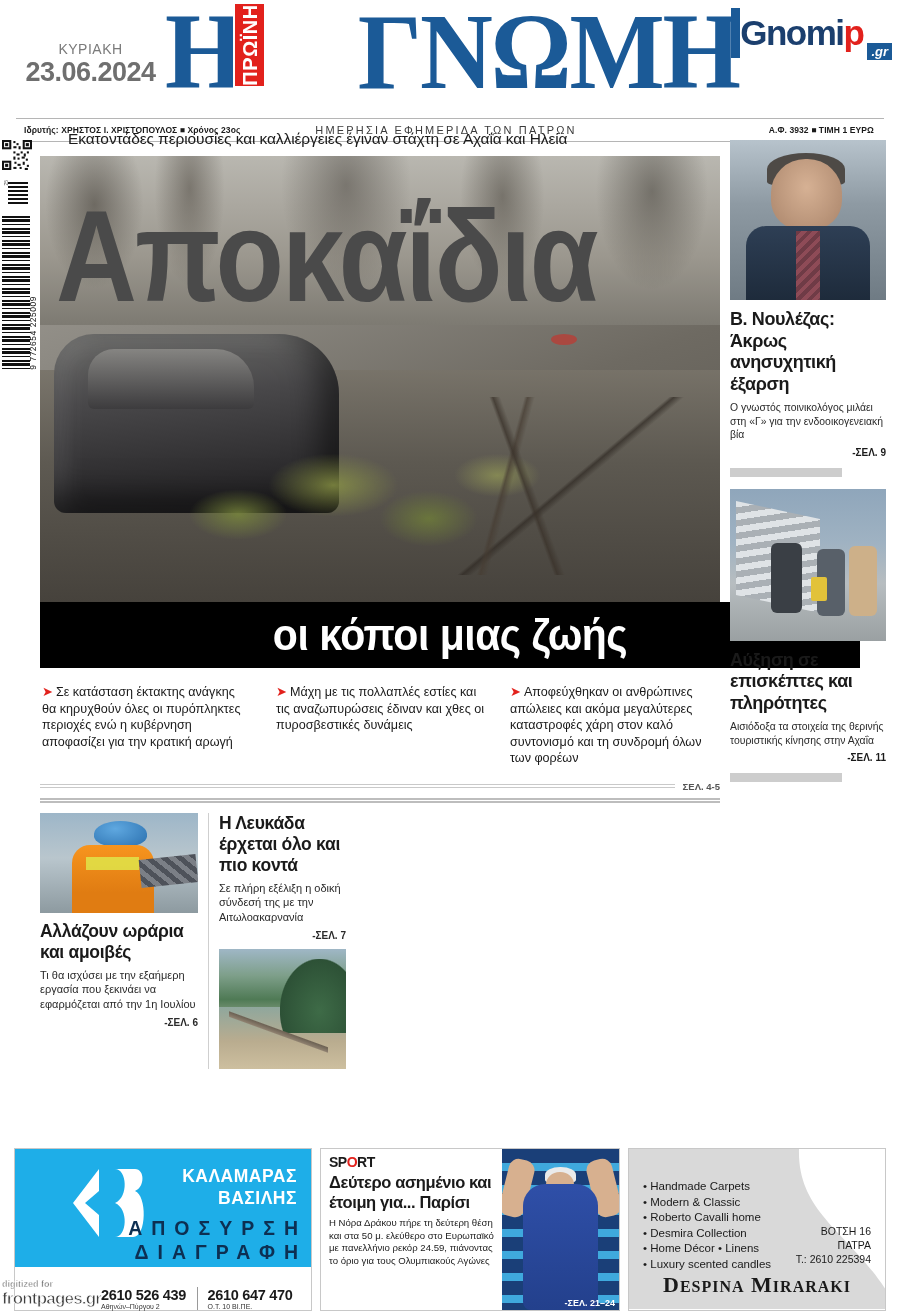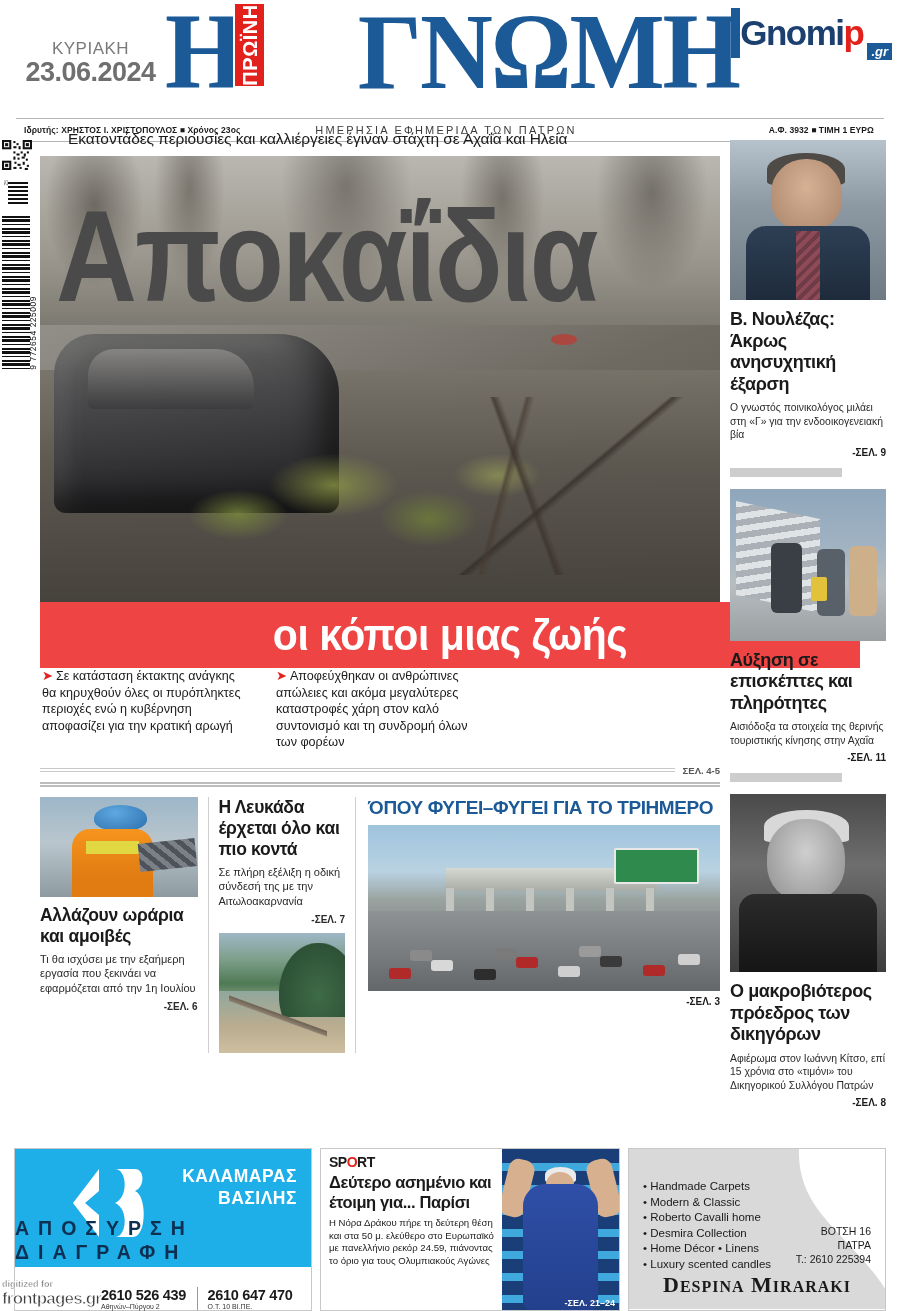--- a/index.html
+++ b/index.html
@@ -12,21 +12,21 @@
     overflow: hidden;
   }
 
   
   .masthead { position: relative; height: 118px; }
   .date-block {
     position: absolute; left: 18px; top: 42px;
     width: 145px; text-align: center;
   }
   .date-day {
-    font-size: 17px; letter-spacing: 0.5px;
+    font-size: 14px; letter-spacing: 0.5px;
     color: #7a7a7a; font-weight: 400; line-height: 14px;
   }
   .date-full {
     font-size: 27px; font-weight: bold; color: #6f6f6f;
     letter-spacing: -0.5px; line-height: 32px;
   }
 
   .logo-wrap {
     position: absolute; left: 165px; top: -6px;
     width: 570px; height: 105px;
@@ -211,32 +211,32 @@
     line-height: 112px;
     color: #4a4a4a;
     letter-spacing: -2px;
     transform: scaleY(1.16);
     transform-origin: left top;
     white-space: nowrap;
   }
 
   .red-banner {
     width: 820px; height: 66px;
-    background: #ef4444;
+    background: #000000;
     display: flex; align-items: center; justify-content: center;
   }
   .red-banner span {
     color: #fff; font-weight: bold; font-size: 41px;
     letter-spacing: -0.5px;
     transform: scaleY(1.1);
   }
 
   
   .bullets {
-    display: flex; gap: 26px; padding: 0 2px;
+    display: flex; gap: 26px; margin-top: 16px; padding: 0 2px;
   }
   .bullet { width: 208px; font-size: 12.6px; line-height: 16.5px; color: #1a1a1a; }
   .bullet .arrow { color: #e2211c; font-size: 13px; margin-right: 3px; }
 
   .sel-row {
     display:flex; align-items:center; justify-content:flex-end;
     gap: 8px; margin-top: 14px;
   }
   .sel-rule { flex:1; height: 4px; border-top:1.5px solid #c9c9c9; border-bottom:1.5px solid #c9c9c9; }
   .sel-label { font-size: 9.5px; font-weight: bold; color:#555; white-space:nowrap;}
@@ -405,21 +405,21 @@
   .kal-top { background:#1eaee8; height: 118px; position: relative; padding: 10px 12px; }
   .kal-logo {
     position:absolute; left: 40px; top: 16px; width: 92px; height: 76px;
   }
   .kal-names {
     position:absolute; right: 14px; top: 16px; text-align: right;
     color:#fff; font-weight:bold; font-size: 17.5px; line-height: 22px;
     letter-spacing: 0.5px;
   }
   .kal-word {
-    position:absolute; left: 0; right: 16px; text-align:left;
+    position:absolute; left: 0; right: 4px; text-align:right;
     color:#0d2f52; font-weight: bold; font-size: 19.5px;
     letter-spacing: 9px;
   }
   .kal-w1 { top: 68px; }
   .kal-w2 { top: 92px; }
   .kal-bottom { height: 43px; display:flex; align-items:flex-end; padding: 0 8px; }
   .kal-phone { flex:1; padding-left: 78px; }
   .kal-phone2 { flex:1; border-left: 1px solid #9a9a9a; padding-left: 10px; }
   .kal-num { font-weight: bold; font-size: 14.5px; letter-spacing:-0.3px;}
   .kal-addr { font-size: 7px; color:#333; }
@@ -581,20 +581,23 @@
 
     <div class="red-banner">
       <span>οι κόποι μιας ζωής</span>
     </div>
 
     <div class="bullets">
       <div class="bullet">
         <span class="arrow">➤</span><span>Σε κατάσταση έκτακτης ανάγκης θα κηρυχθούν όλες οι πυρόπληκτες περιοχές ενώ η κυβέρνηση αποφασίζει για την κρατική αρωγή</span>
       </div>
       <div class="bullet">
+        <span class="arrow">➤</span><span>Μάχη με τις πολλαπλές εστίες και τις αναζωπυρώσεις έδιναν και χθες οι πυροσβεστικές δυνάμεις</span>
+      </div>
+      <div class="bullet">
         <span class="arrow">➤</span><span>Αποφεύχθηκαν οι ανθρώπινες απώλειες και ακόμα μεγαλύτερες καταστροφές χάρη στον καλό συντονισμό και τη συνδρομή όλων των φορέων</span>
       </div>
     </div>
 
     <div class="sel-row">
       <div class="sel-rule"></div>
       <div class="sel-label">ΣΕΛ. 4-5</div>
     </div>
     <div class="thick-rule"></div>
 
@@ -615,43 +618,20 @@
         <div class="mid-head" style="margin-top:0">Η Λευκάδα έρχεται όλο και πιο κοντά</div>
         <div class="mid-sub">Σε πλήρη εξέλιξη η οδική σύνδεσή της με την Αιτωλοακαρνανία</div>
         <div class="mid-sel">-ΣΕΛ. 7</div>
         <div class="ph-lefkada">
           <div class="water"></div>
           <div class="hill"></div>
           <div class="road"></div>
         </div>
       </div>
 
-      <div class="mid-c">
-        <div class="traffic-head">ΌΠΟΥ ΦΥΓΕΙ–ΦΥΓΕΙ ΓΙΑ ΤΟ ΤΡΙΗΜΕΡΟ</div>
-        <div class="ph-traffic">
-          <div class="bridge"></div>
-          <div class="pillars"></div>
-          <div class="road"></div>
-          <div class="sign"></div>
-          <div class="cars">
-            <i style="left:6%;bottom:8%;background:#b02a2a"></i>
-            <i style="left:18%;bottom:20%;background:#d8d8d8"></i>
-            <i style="left:30%;bottom:6%;background:#2d2d2d"></i>
-            <i style="left:42%;bottom:24%;background:#b02a2a"></i>
-            <i style="left:54%;bottom:10%;background:#cfcfcf"></i>
-            <i style="left:66%;bottom:26%;background:#3a3a3a"></i>
-            <i style="left:78%;bottom:12%;background:#b02a2a"></i>
-            <i style="left:88%;bottom:28%;background:#d0d0d0"></i>
-            <i style="left:12%;bottom:34%;background:#8a8a8a"></i>
-            <i style="left:36%;bottom:38%;background:#7a7a7a"></i>
-            <i style="left:60%;bottom:40%;background:#9a9a9a"></i>
-          </div>
-        </div>
-        <div class="mid-sel-dark">-ΣΕΛ. 3</div>
-      </div>
     </div>
   </div>
 
   <div class="col-right">
 
     <div>
       <div class="r-photo r1">
         <div class="hair"></div>
         <div class="face"></div>
         <div class="suit"></div>
@@ -669,30 +649,20 @@
         <div class="p2"></div>
         <div class="p3"></div>
         <div class="bag"></div>
       </div>
       <div class="r-head">Αύξηση σε επισκέπτες και πληρότητες</div>
       <div class="r-sub">Αισιόδοξα τα στοιχεία της θερινής τουριστικής κίνησης στην Αχαΐα</div>
       <div class="r-sel">-ΣΕΛ. 11</div>
       <div class="r-grayrule"></div>
     </div>
 
-    <div>
-      <div class="r-photo r3">
-        <div class="hair"></div>
-        <div class="face"></div>
-        <div class="suit"></div>
-      </div>
-      <div class="r-head">Ο μακροβιότερος πρόεδρος των δικηγόρων</div>
-      <div class="r-sub">Αφιέρωμα στον Ιωάννη Κίτσο, επί 15 χρόνια στο «τιμόνι» του Δικηγορικού Συλλόγου Πατρών</div>
-      <div class="r-sel">-ΣΕΛ. 8</div>
-    </div>
   </div>
 </div>
 
 <div class="ads">
 
   <div class="ad ad-kalamaras">
     <div class="kal-top">
       <svg class="kal-logo" viewBox="0 0 92 76">
         <path d="M44 4 L18 38 L44 72 L44 50 L30 38 L44 26 Z" fill="#fff"></path>
         <path d="M46 4 L80 4 C90 4 90 22 80 26 C92 30 92 72 78 72 L46 72 Z" fill="#fff"></path>

